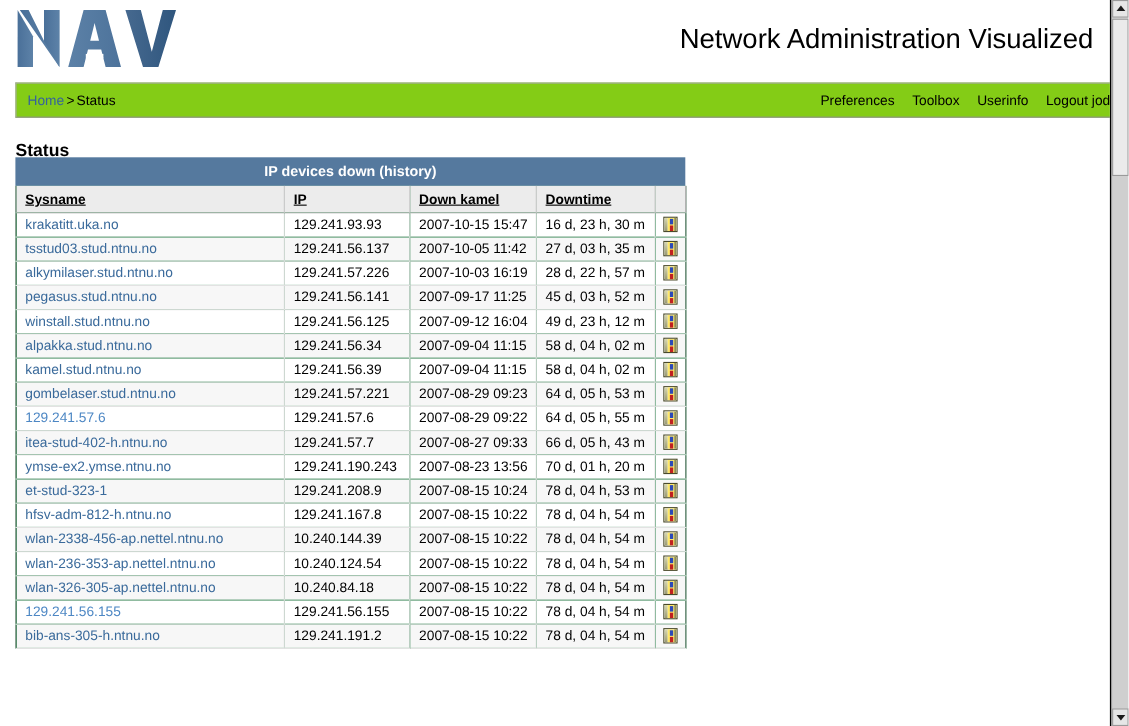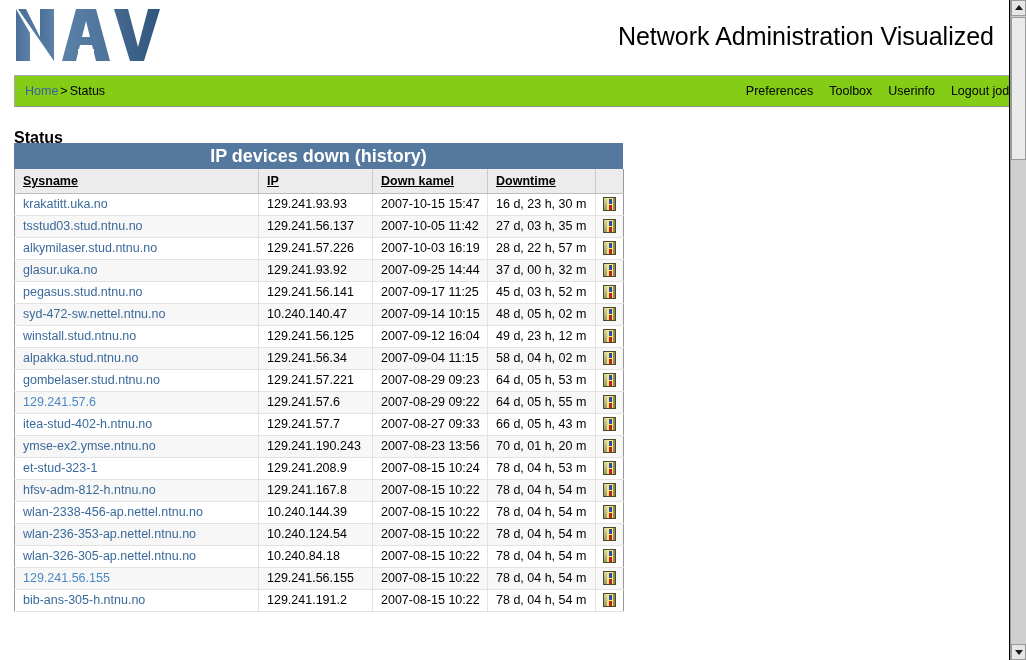--- a/index.html
+++ b/index.html
@@ -116,21 +116,21 @@
     left: 14px;
     top: 143px;
     width: 609px;
   }
   #table-caption {
     height: 26px;
     line-height: 26px;
     background: #55799e;
     color: #ffffff;
     text-align: center;
-    font-size: 18px;
+    font-size: 13px;
     font-weight: bold;
   }
   table.nav-table {
     width: 609px;
     border-collapse: collapse;
     border: 1px solid #999;
     border-top: none;
     background: #15803d;
     table-layout: fixed;
   }
@@ -366,50 +366,43 @@
               <td><span class="row-icon"><span class="ico-left"></span><span class="ico-body"></span><span class="ico-blue"></span><span class="ico-red"></span><span class="ico-right"></span></span></td>
             </tr>
             <tr>
               <td class="col-sysname"><a href="#">alkymilaser.stud.ntnu.no</a></td>
               <td class="col-ip">129.241.57.226</td>
               <td class="col-since">2007-10-03 16:19</td>
               <td class="col-downtime">28 d, 22 h, 57 m</td>
               <td><span class="row-icon"><span class="ico-left"></span><span class="ico-body"></span><span class="ico-blue"></span><span class="ico-red"></span><span class="ico-right"></span></span></td>
             </tr>
             <tr>
-              <td class="col-sysname"><a href="#">glasur.uka.no</a></td>
-              <td class="col-ip">129.241.93.92</td>
-              <td class="col-since">2007-09-25 14:44</td>
-              <td class="col-downtime">37 d, 00 h, 32 m</td>
-              <td><span class="row-icon"><span class="ico-left"></span><span class="ico-body"></span><span class="ico-blue"></span><span class="ico-red"></span><span class="ico-right"></span></span></td>
-            </tr>
-            <tr>
               <td class="col-sysname"><a href="#">pegasus.stud.ntnu.no</a></td>
               <td class="col-ip">129.241.56.141</td>
               <td class="col-since">2007-09-17 11:25</td>
               <td class="col-downtime">45 d, 03 h, 52 m</td>
               <td><span class="row-icon"><span class="ico-left"></span><span class="ico-body"></span><span class="ico-blue"></span><span class="ico-red"></span><span class="ico-right"></span></span></td>
             </tr>
             <tr>
-              <td class="col-sysname"><a href="#">syd-472-sw.nettel.ntnu.no</a></td>
-              <td class="col-ip">10.240.140.47</td>
-              <td class="col-since">2007-09-14 10:15</td>
-              <td class="col-downtime">48 d, 05 h, 02 m</td>
-              <td><span class="row-icon"><span class="ico-left"></span><span class="ico-body"></span><span class="ico-blue"></span><span class="ico-red"></span><span class="ico-right"></span></span></td>
-            </tr>
-            <tr>
               <td class="col-sysname"><a href="#">winstall.stud.ntnu.no</a></td>
               <td class="col-ip">129.241.56.125</td>
               <td class="col-since">2007-09-12 16:04</td>
               <td class="col-downtime">49 d, 23 h, 12 m</td>
               <td><span class="row-icon"><span class="ico-left"></span><span class="ico-body"></span><span class="ico-blue"></span><span class="ico-red"></span><span class="ico-right"></span></span></td>
             </tr>
             <tr>
               <td class="col-sysname"><a href="#">alpakka.stud.ntnu.no</a></td>
               <td class="col-ip">129.241.56.34</td>
+              <td class="col-since">2007-09-04 11:15</td>
+              <td class="col-downtime">58 d, 04 h, 02 m</td>
+              <td><span class="row-icon"><span class="ico-left"></span><span class="ico-body"></span><span class="ico-blue"></span><span class="ico-red"></span><span class="ico-right"></span></span></td>
+            </tr>
+            <tr>
+              <td class="col-sysname"><a href="#">kamel.stud.ntnu.no</a></td>
+              <td class="col-ip">129.241.56.39</td>
               <td class="col-since">2007-09-04 11:15</td>
               <td class="col-downtime">58 d, 04 h, 02 m</td>
               <td><span class="row-icon"><span class="ico-left"></span><span class="ico-body"></span><span class="ico-blue"></span><span class="ico-red"></span><span class="ico-right"></span></span></td>
             </tr>
             <tr>
               <td class="col-sysname"><a href="#">gombelaser.stud.ntnu.no</a></td>
               <td class="col-ip">129.241.57.221</td>
               <td class="col-since">2007-08-29 09:23</td>
               <td class="col-downtime">64 d, 05 h, 53 m</td>
               <td><span class="row-icon"><span class="ico-left"></span><span class="ico-body"></span><span class="ico-blue"></span><span class="ico-red"></span><span class="ico-right"></span></span></td>

